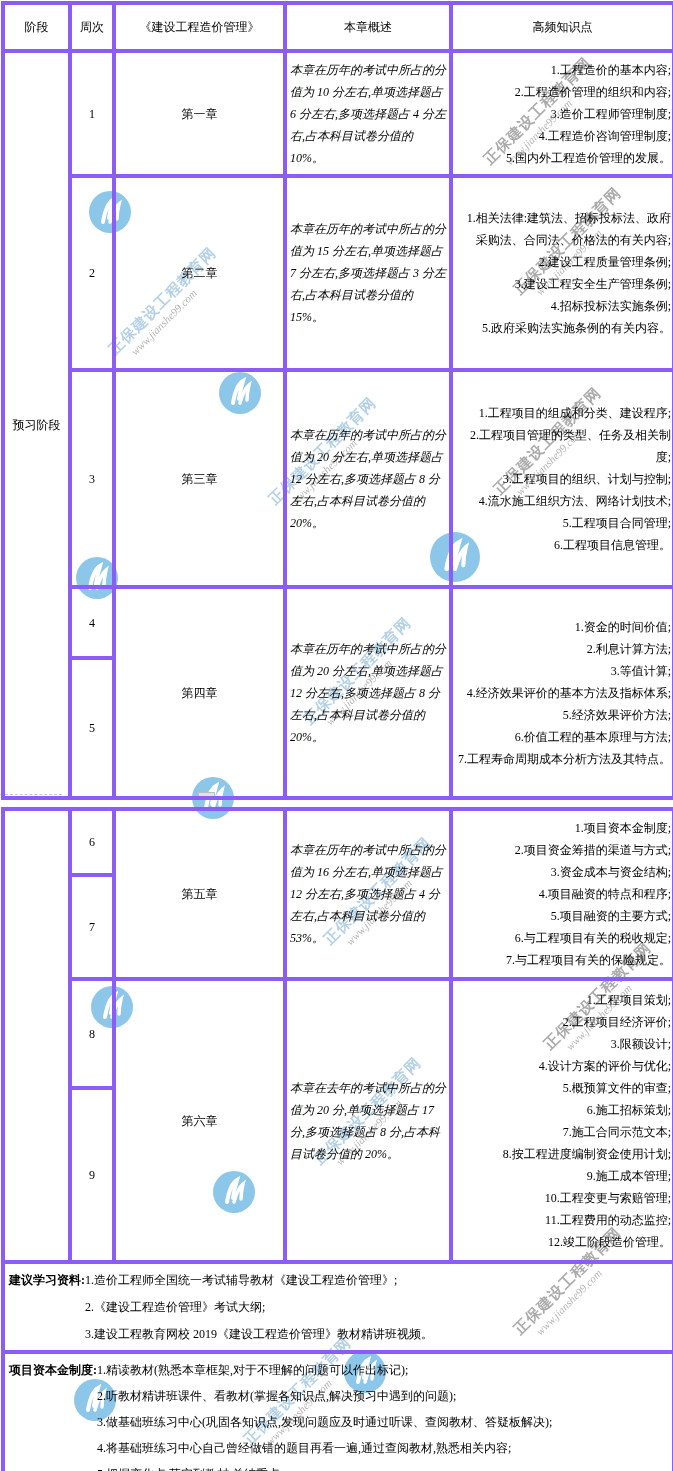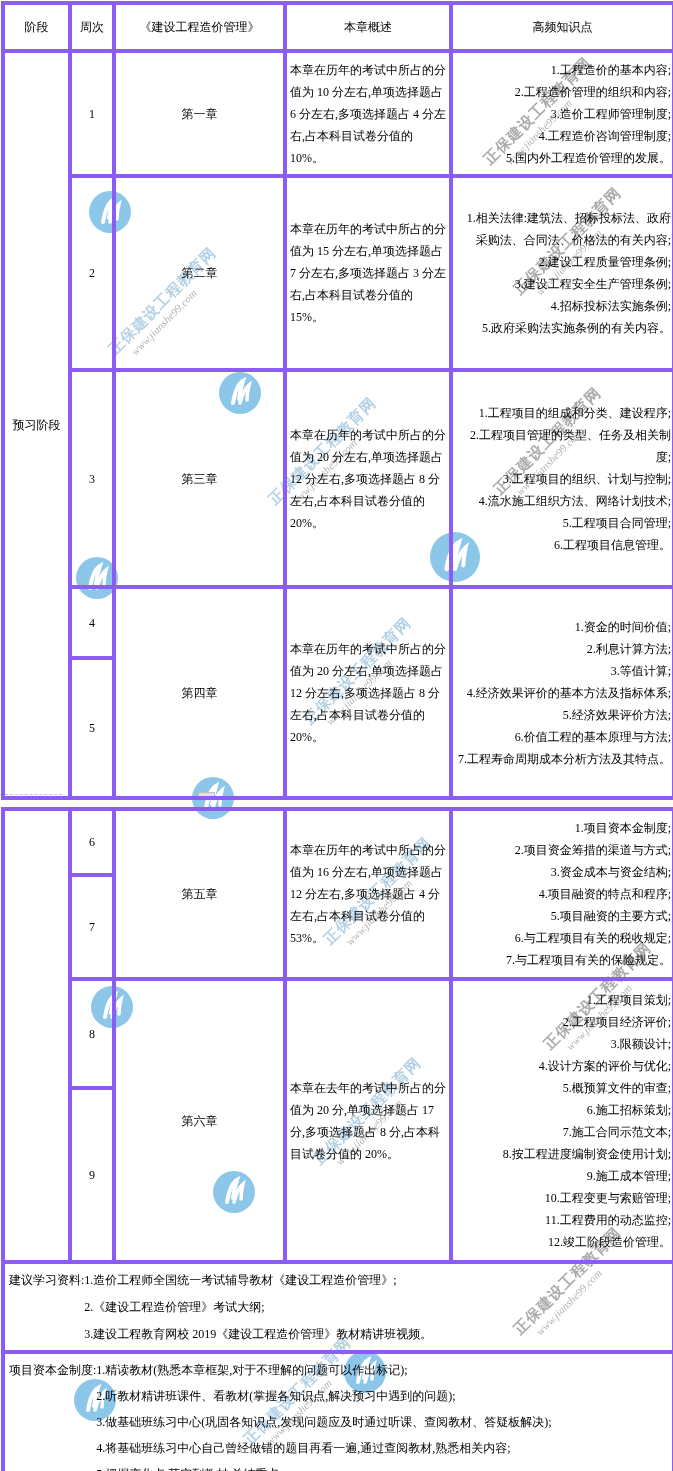--- a/index.html
+++ b/index.html
@@ -20,28 +20,28 @@
   
   table{
     border-collapse:collapse;table-layout:fixed;width:671px;
     position:relative;z-index:2;background:transparent;
     border:2px solid #000;margin-left:1px;
   }
   .t1{margin-top:1px;}
   .t2{margin-top:7px;}
   td{border:4px solid #8b5cf6;font-size:12px;line-height:22px;overflow:hidden;padding:0;vertical-align:middle;}
   td.center{text-align:center;}
-  td.ovw{padding:2px 1px 2px 3px;}
+  td.ovw{padding:2px 1px 2px 3px;font-style:italic;}
   td.pts{padding:2px 1px 2px 2px;white-space:pre-line;text-align:right;}
   tr.hdr td{text-align:center;height:44px;}
   
   td.advice{vertical-align:top;padding:3px 2px 2px 4px;line-height:27px;}
   td.advice.m2{line-height:26px;}
   .adv-wrap{display:flex;align-items:flex-start;}
-  .adv-label{font-weight:normal;flex:0 0 auto;}
+  .adv-label{font-weight:bold;flex:0 0 auto;}
   .adv-items{flex:1 1 auto;white-space:pre-line;}
 </style>
 </head>
 <body>
 
 <div class="wm-layer">
   <svg class="logo" style="left:89px;top:191px;" viewBox="0 0 42 42">
       <circle cx="21" cy="21" r="21" fill="#8CC6E9"></circle>
       <path d="M14 31 Q17 13 24 9 Q21 19 20 27" stroke="#fff" stroke-width="4" fill="none" stroke-linecap="round"></path>
       <path d="M21 31 Q25 17 30 13 Q28 21 28 28" stroke="#fff" stroke-width="3.5" fill="none" stroke-linecap="round"></path>

